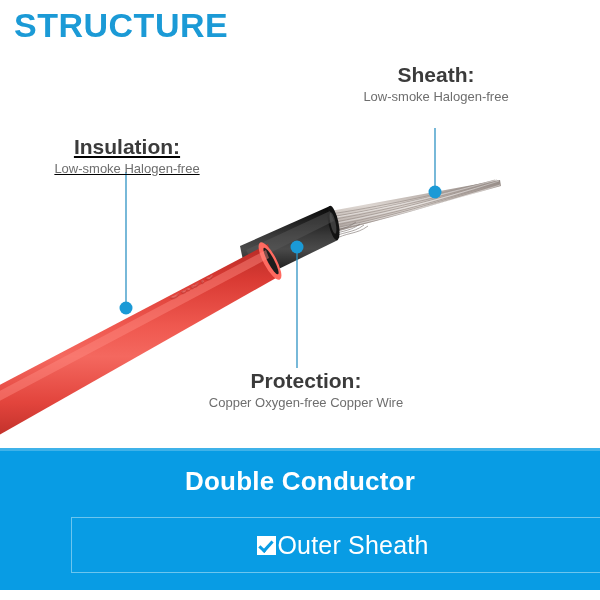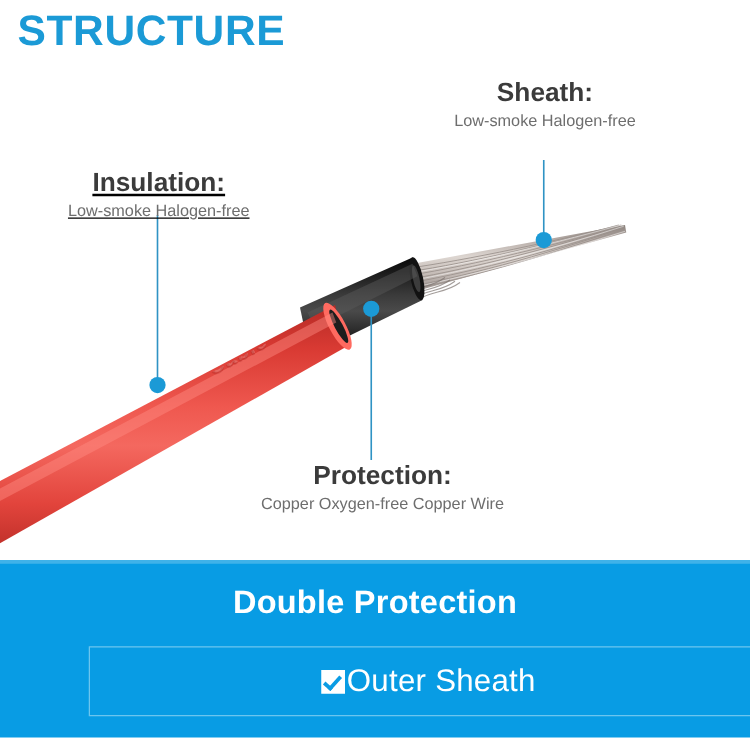--- a/index.html
+++ b/index.html
@@ -253,21 +253,21 @@
     </div>
 
     <div class="callout callout-conductor">
       <span class="c-title">Protection:</span>
       <span class="c-line">Copper Oxygen-free Copper Wire</span>
     </div>
 
   </div>
 
   <div class="banner">
-    <div class="banner-title">Double Protection</div>
+    <div class="banner-title">Double Conductor</div>
 
     <div class="protection-box">
       <div class="prot-item">
         <span class="cbox"></span>
         <span>Outer Sheath</span>
       </div>
     </div>
   </div>
 
 </div>

